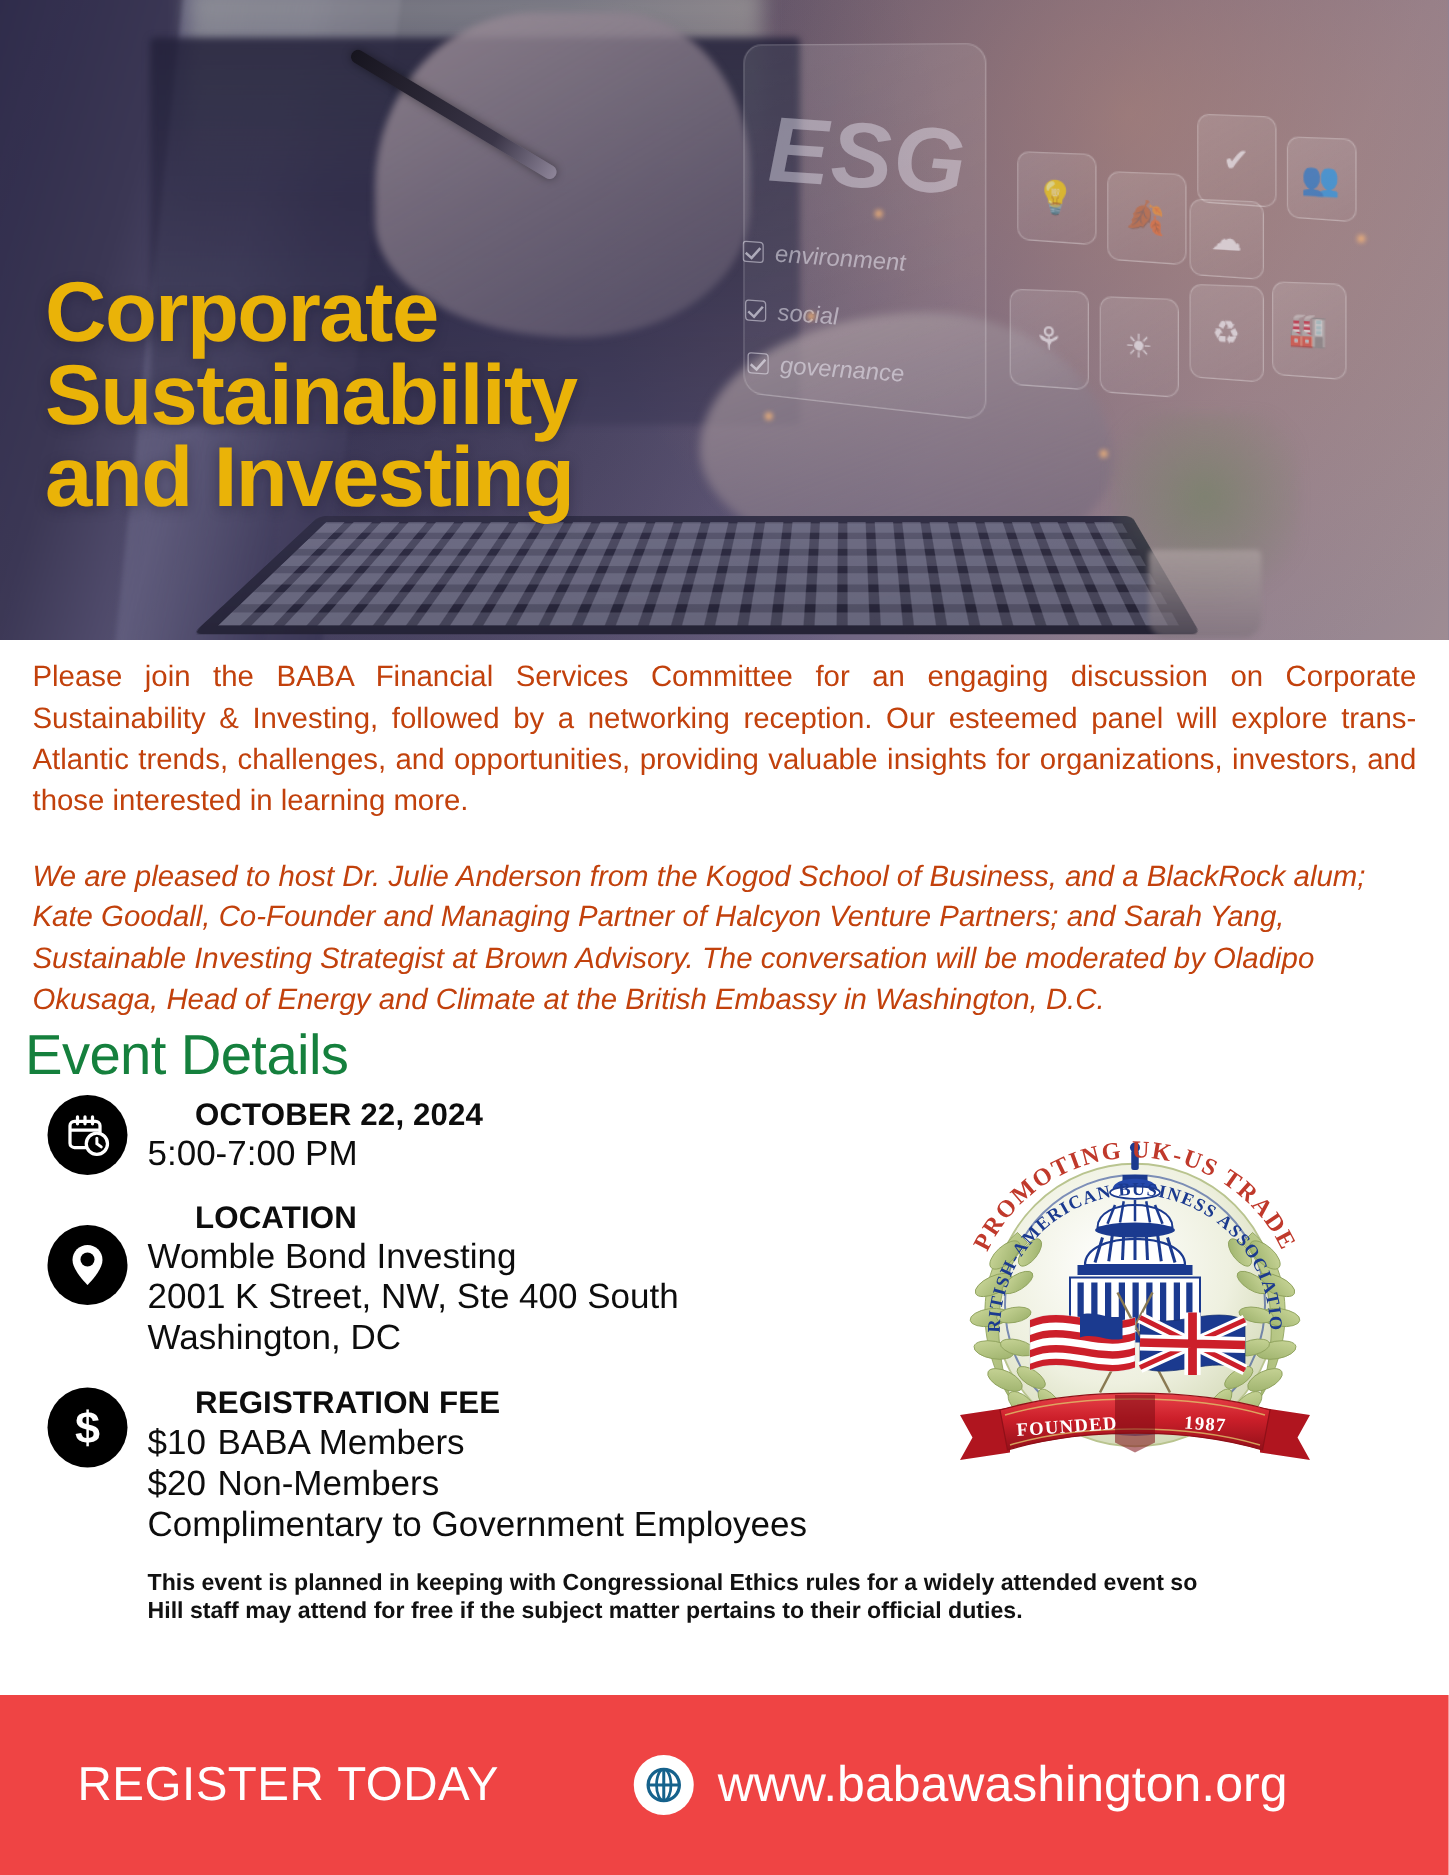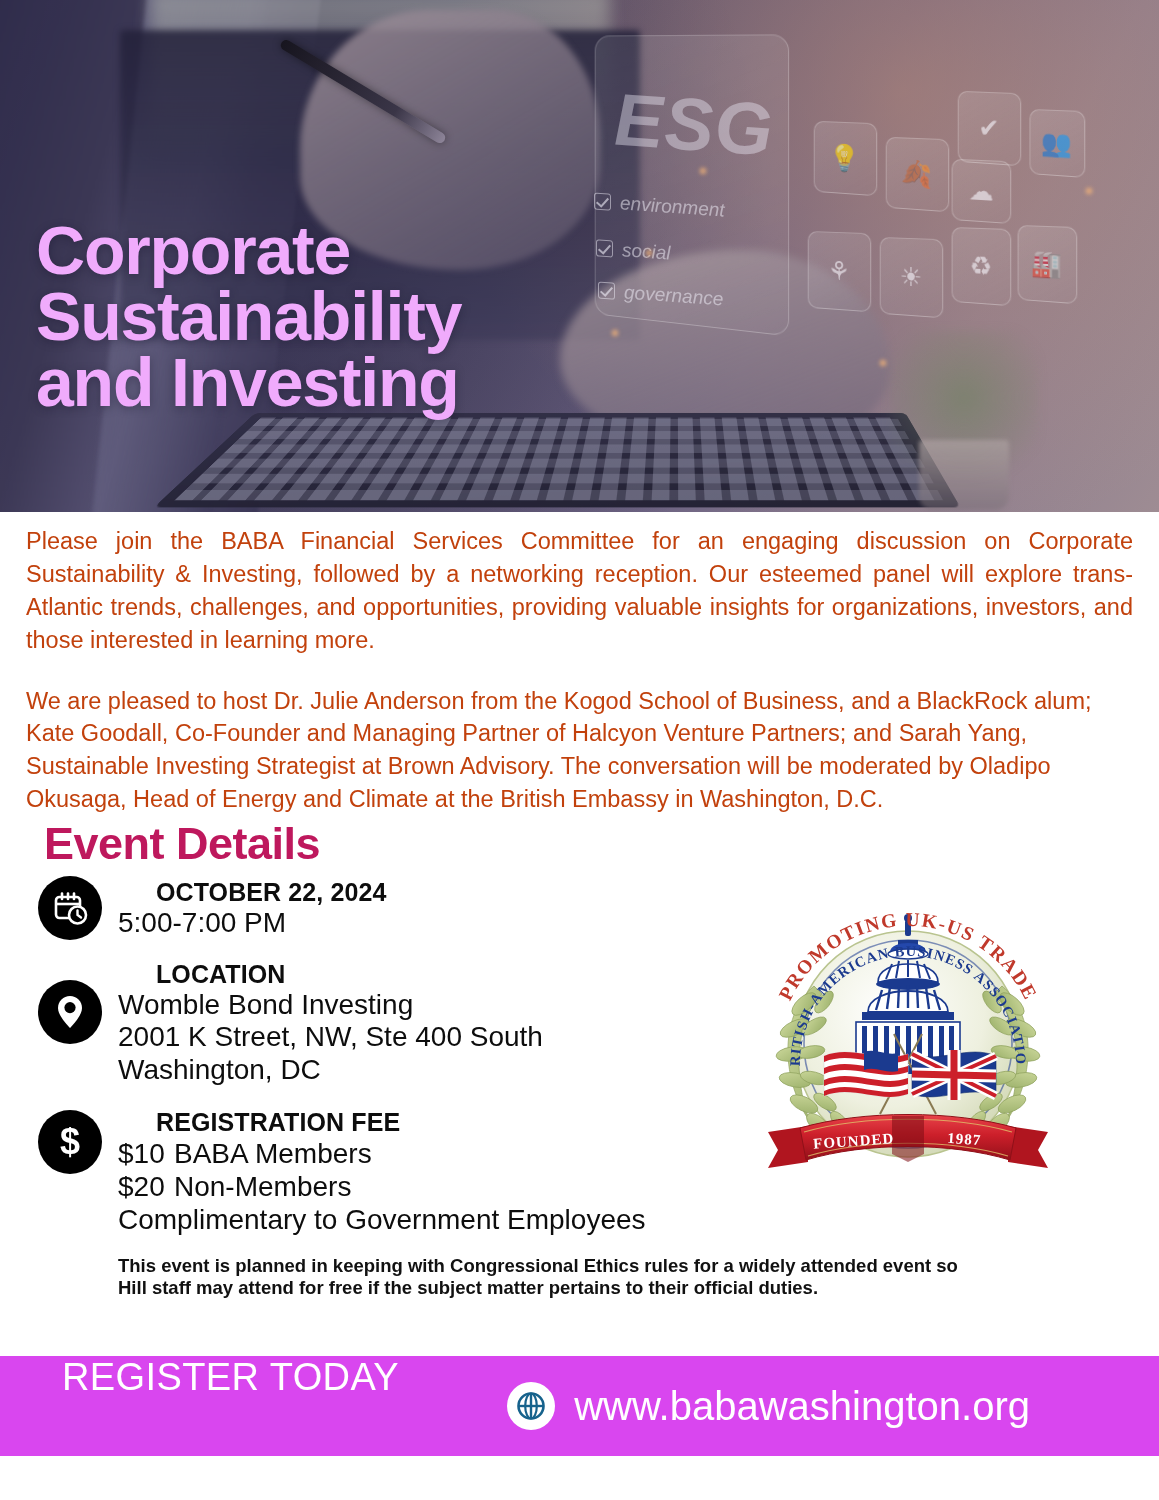--- a/index.html
+++ b/index.html
@@ -132,45 +132,45 @@
     color: rgba(245,243,250,.62);
     display:flex; align-items:center; justify-content:center;
     font-size:26px; line-height:1;
   }
   .spark {
     position:absolute; width:6px; height:6px; border-radius:50%;
     background: rgba(255,186,120,.85); filter: blur(2px);
   }
   .hero-title {
     position:absolute; left:36px; top:218px;
-    color:#f0abfc; font-weight:800;
+    color:#eab308; font-weight:800;
     font-size:68px; line-height:0.97;
     letter-spacing:-1.2px;
     text-shadow: 0 2px 10px rgba(20,18,40,.35);
     font-family:"Liberation Sans", sans-serif;
   }
   .hero-title .ln { display:block; }
 
   
   .body-wrap { position:absolute; left:0; top:512px; width:1159px; }
   .para {
     margin: 0 26px;
     font-size: 23.5px;
     line-height: 1.40;
     color:#c2410c;
     text-align: justify;
     font-family:"Liberation Sans", sans-serif;
   }
   .para.p1 { margin-top: 13px; }
-  .para.p2 { margin-top: 28px; text-align: left; }
+  .para.p2 { margin-top: 28px; text-align: left; font-style: italic; }
 
   
   .details { position:absolute; left:0; top:818px; width:1159px; }
   .details-h {
-    margin-left:44px; font-size:45px; font-weight:700; color:#be185d;
+    margin-left:20px; font-size:45px; font-weight:400; color:#15803d;
     letter-spacing:-.5px;
   }
   .row { position:relative; margin-left:38px; display:flex; align-items:flex-start; }
   .row .ico {
     width:64px; height:64px; border-radius:50%;
     background:#000; flex:0 0 64px;
     display:flex; align-items:center; justify-content:center;
     margin-right:16px;
   }
   .row .txt { padding-top:2px; }
@@ -194,23 +194,23 @@
     margin-left:118px; margin-top:18px;
     font-size:18.5px; font-weight:700; color:#111; line-height:1.22;
     max-width:960px;
   }
 
   
   .logo { position:absolute; left:752px; top:878px; width:312px; height:312px; }
 
   
   .footer {
-    position:absolute; left:0; top:1356px; width:1159px; height:100px;
-    background:#d946ef;
-    display:flex; 
+    position:absolute; left:0; top:1356px; width:1159px; height:144px;
+    background:#ef4444;
+    display:flex; align-items:center;
   }
   .footer .reg {
     margin-left:62px; color:#fff; font-size:38px; letter-spacing:.4px; font-weight:400;
   }
   .footer .site {
     display:flex; align-items:center; margin-left:108px; color:#fff; font-size:40px;
   }
   .globe {
     width:48px; height:48px; border-radius:50%; background:#fff;
     display:flex; align-items:center; justify-content:center; margin-right:19px;

